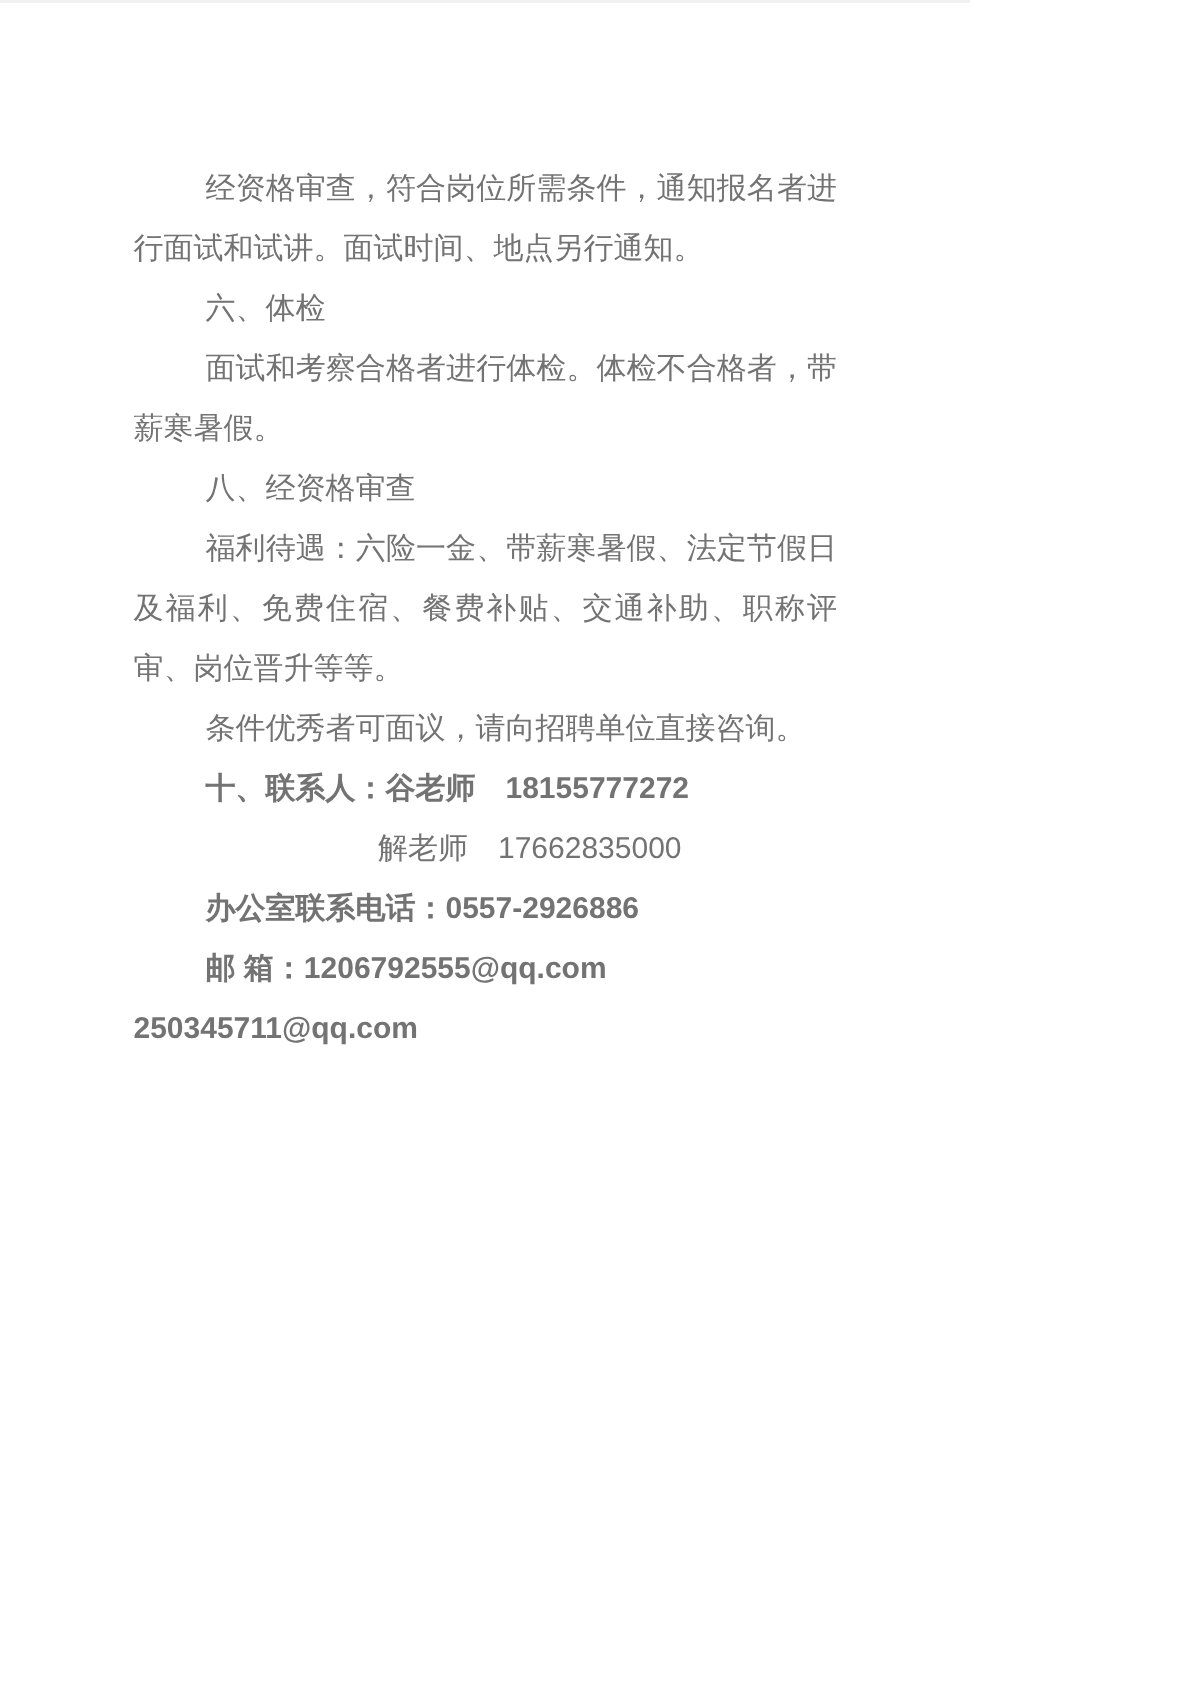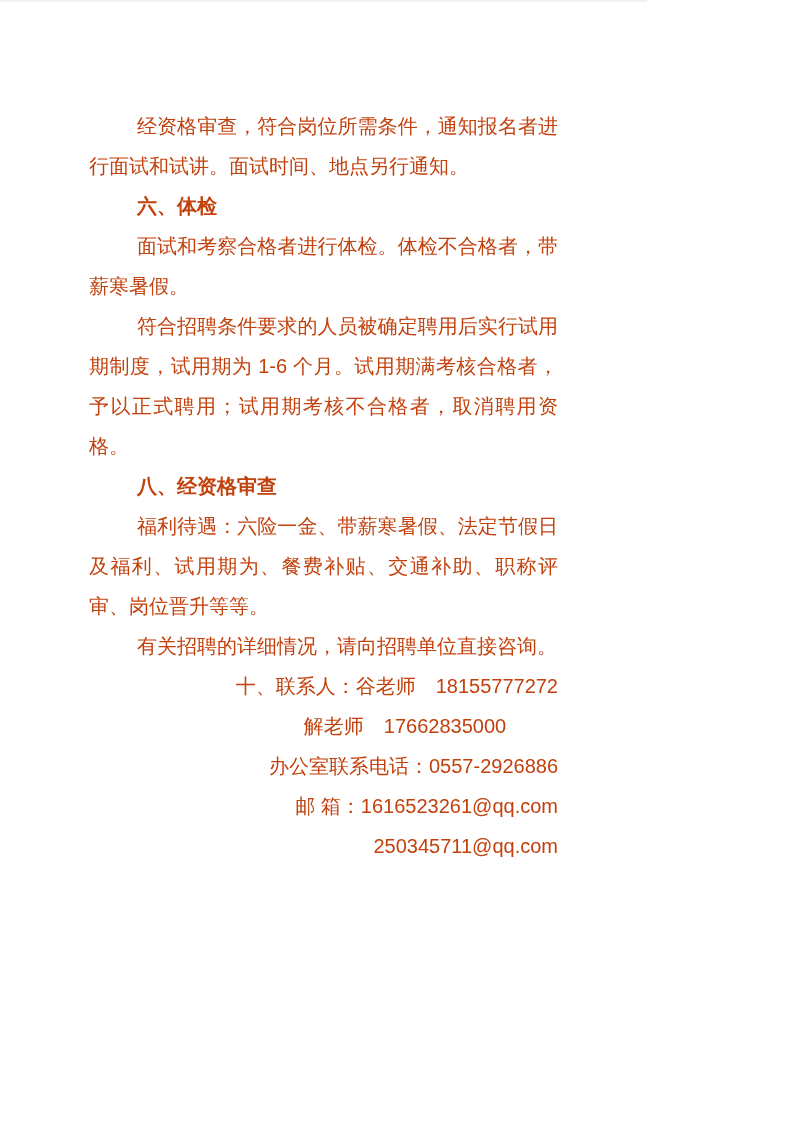--- a/index.html
+++ b/index.html
@@ -11,61 +11,61 @@
     position: relative;
     width: 647px;
     height: 1122px;
     box-sizing: border-box;
     background: #ffffff;
     padding: 106px 89px 0 89px;
     overflow: hidden;
     font-family: "Liberation Sans", "DejaVu Sans", sans-serif;
     font-size: 20px;
     line-height: 40px;
-    color: #c2410c;
+    color: #737373;
   }
   .page-top-edge {
     position: absolute;
     top: 0; left: 0; right: 0;
     height: 2px;
     background: #f1f1f1;
   }
   .doc-body p {
     margin: 0;
     padding: 0;
   }
   .para-body {
     text-align: justify;
     text-indent: 48px;
   }
   .para-heading {
-    font-weight: 700;
+    font-weight: 400;
     text-align: left;
     text-indent: 48px;
   }
   .para-contact {
-    text-align: right;
+    text-align: left;
     text-indent: 48px;
+    font-weight: bold;
   }
   .para-contact-cont {
-    text-align: center;
+    text-align: left;
     text-indent: 163px;
   }
 </style>
 </head>
 <body>
 
 <main class="page">
   <div class="page-top-edge"></div>
   <div class="doc-body" id="doc">
       <p class="para-body">经资格审查，符合岗位所需条件，通知报名者进行面试和试讲。面试时间、地点另行通知。</p>
       <p class="para-heading">六、体检</p>
       <p class="para-body">面试和考察合格者进行体检。体检不合格者，带薪寒暑假。</p>
-      <p class="para-body">符合招聘条件要求的人员被确定聘用后实行试用期制度，试用期为 1-6 个月。试用期满考核合格者，予以正式聘用；试用期考核不合格者，取消聘用资格。</p>
       <p class="para-heading">八、经资格审查</p>
-      <p class="para-body">福利待遇：六险一金、带薪寒暑假、法定节假日及福利、试用期为、餐费补贴、交通补助、职称评审、岗位晋升等等。</p>
-      <p class="para-body">有关招聘的详细情况，请向招聘单位直接咨询。</p>
+      <p class="para-body">福利待遇：六险一金、带薪寒暑假、法定节假日及福利、免费住宿、餐费补贴、交通补助、职称评审、岗位晋升等等。</p>
+      <p class="para-body">条件优秀者可面议，请向招聘单位直接咨询。</p>
       <p class="para-contact">十、联系人：谷老师　18155777272</p>
       <p class="para-contact-cont">解老师　17662835000</p>
       <p class="para-contact">办公室联系电话：0557-2926886</p>
-      <p class="para-contact">邮 箱：1616523261@qq.com　250345711@qq.com</p>
+      <p class="para-contact">邮 箱：1206792555@qq.com　250345711@qq.com</p>
     </div>
 </main>
 
 </body></html>

